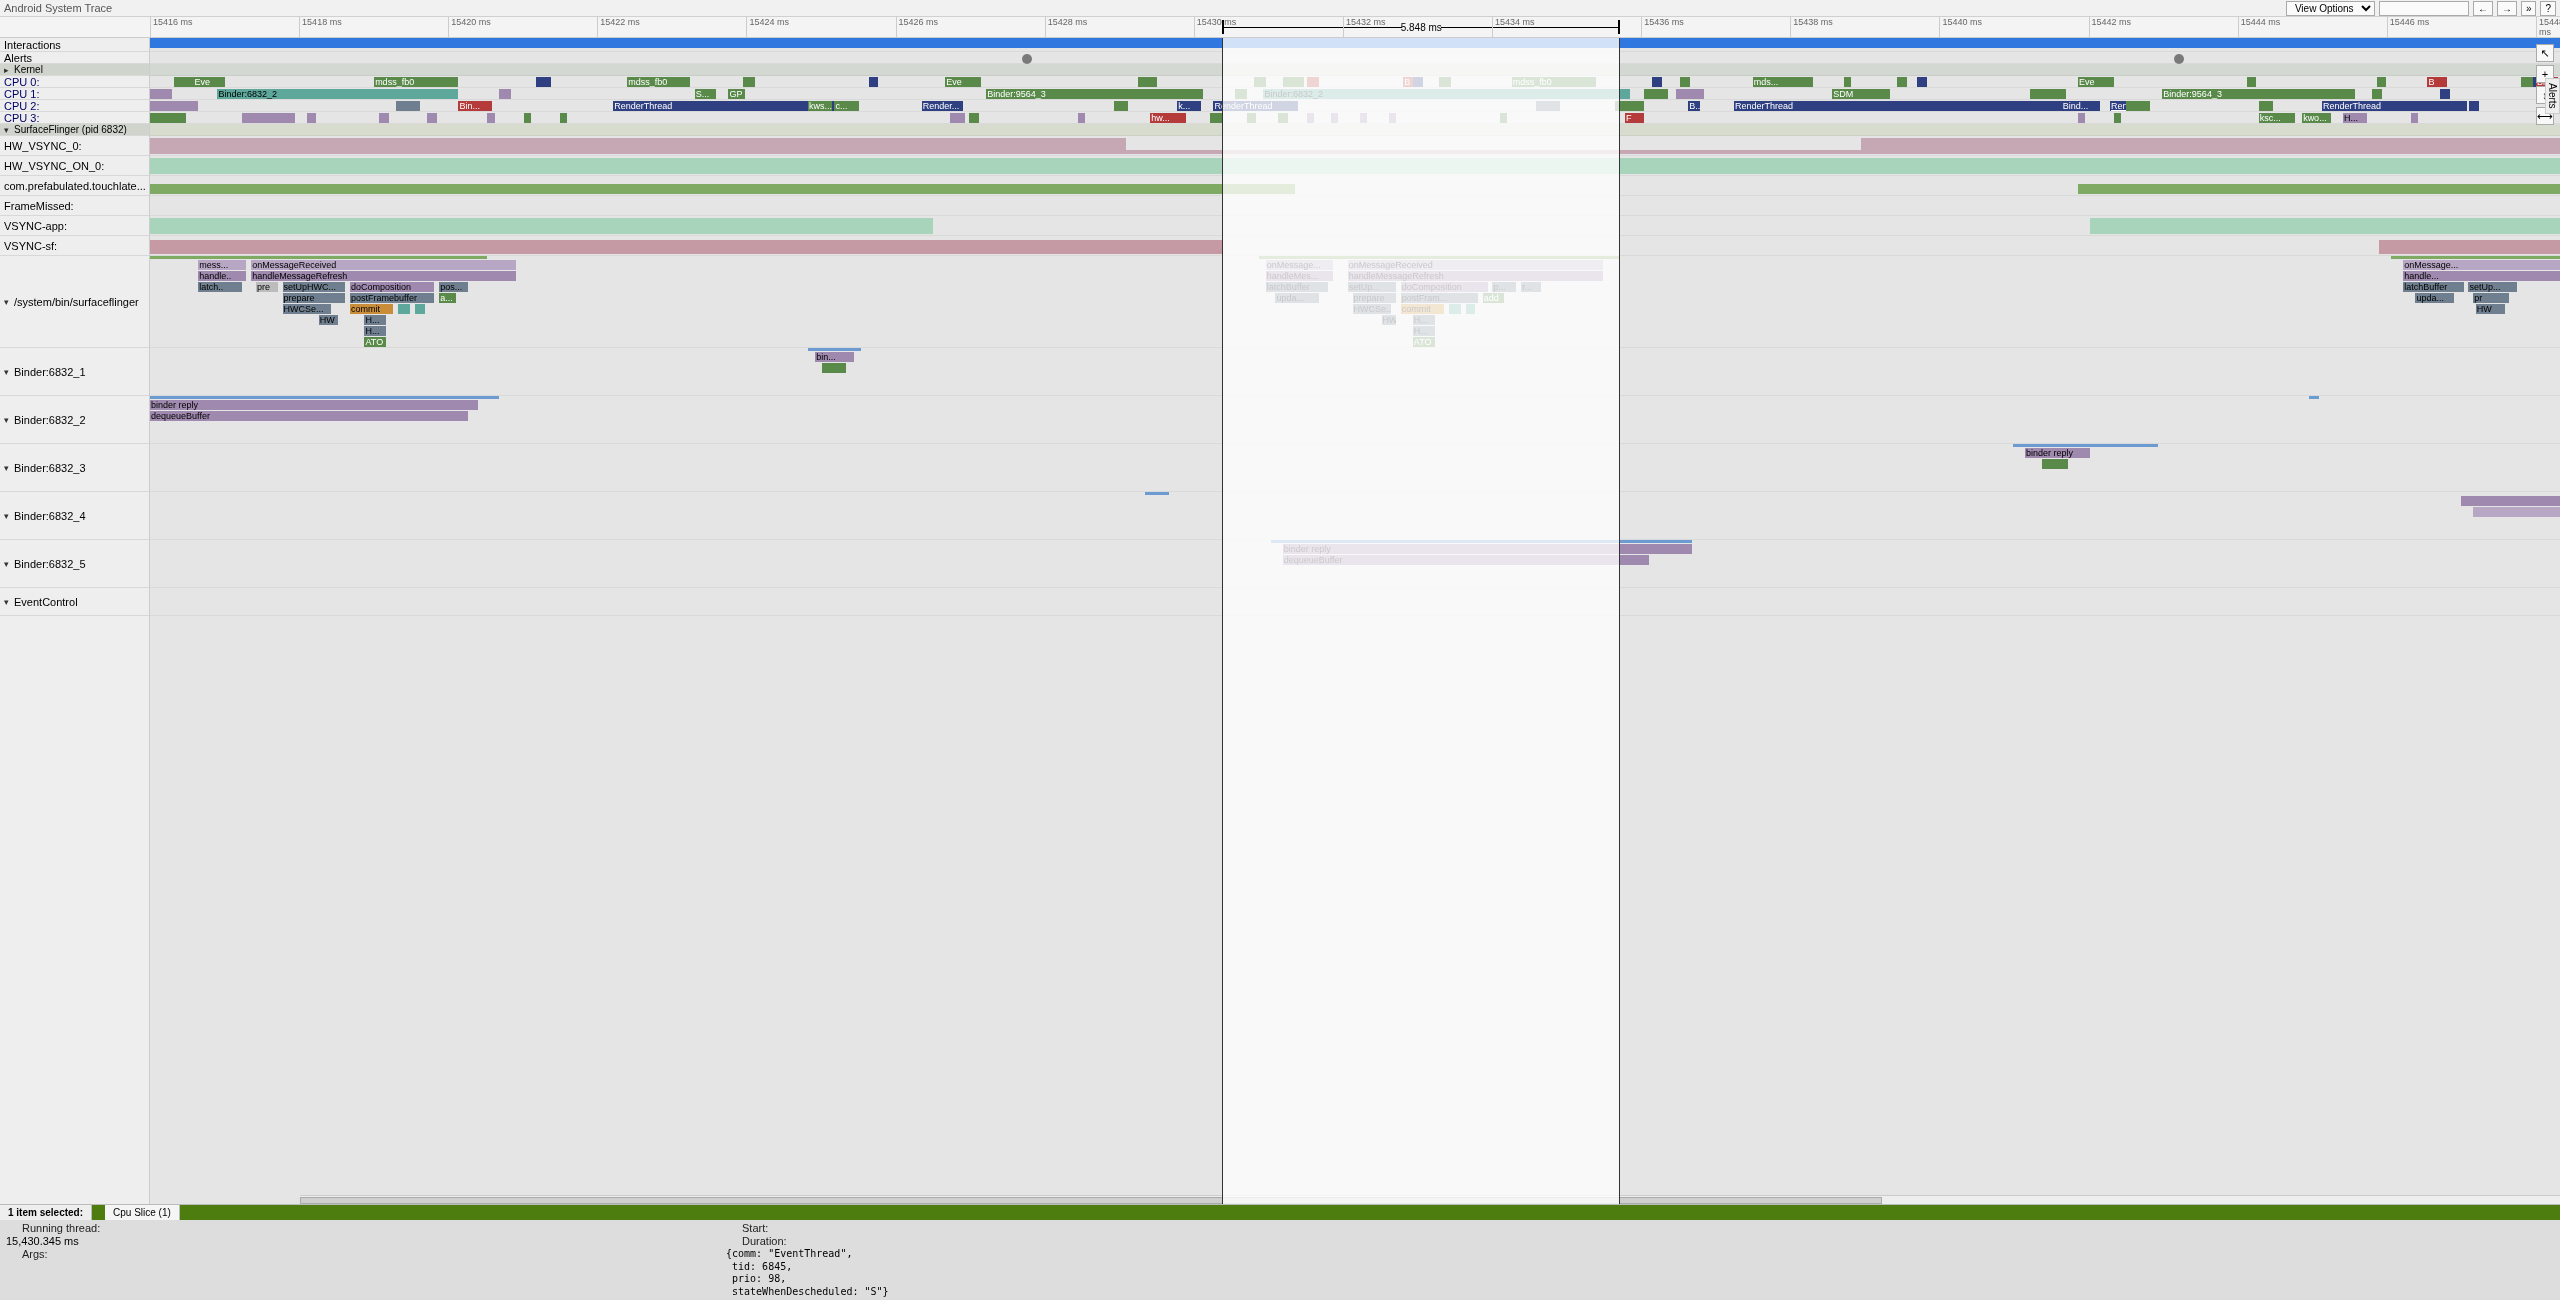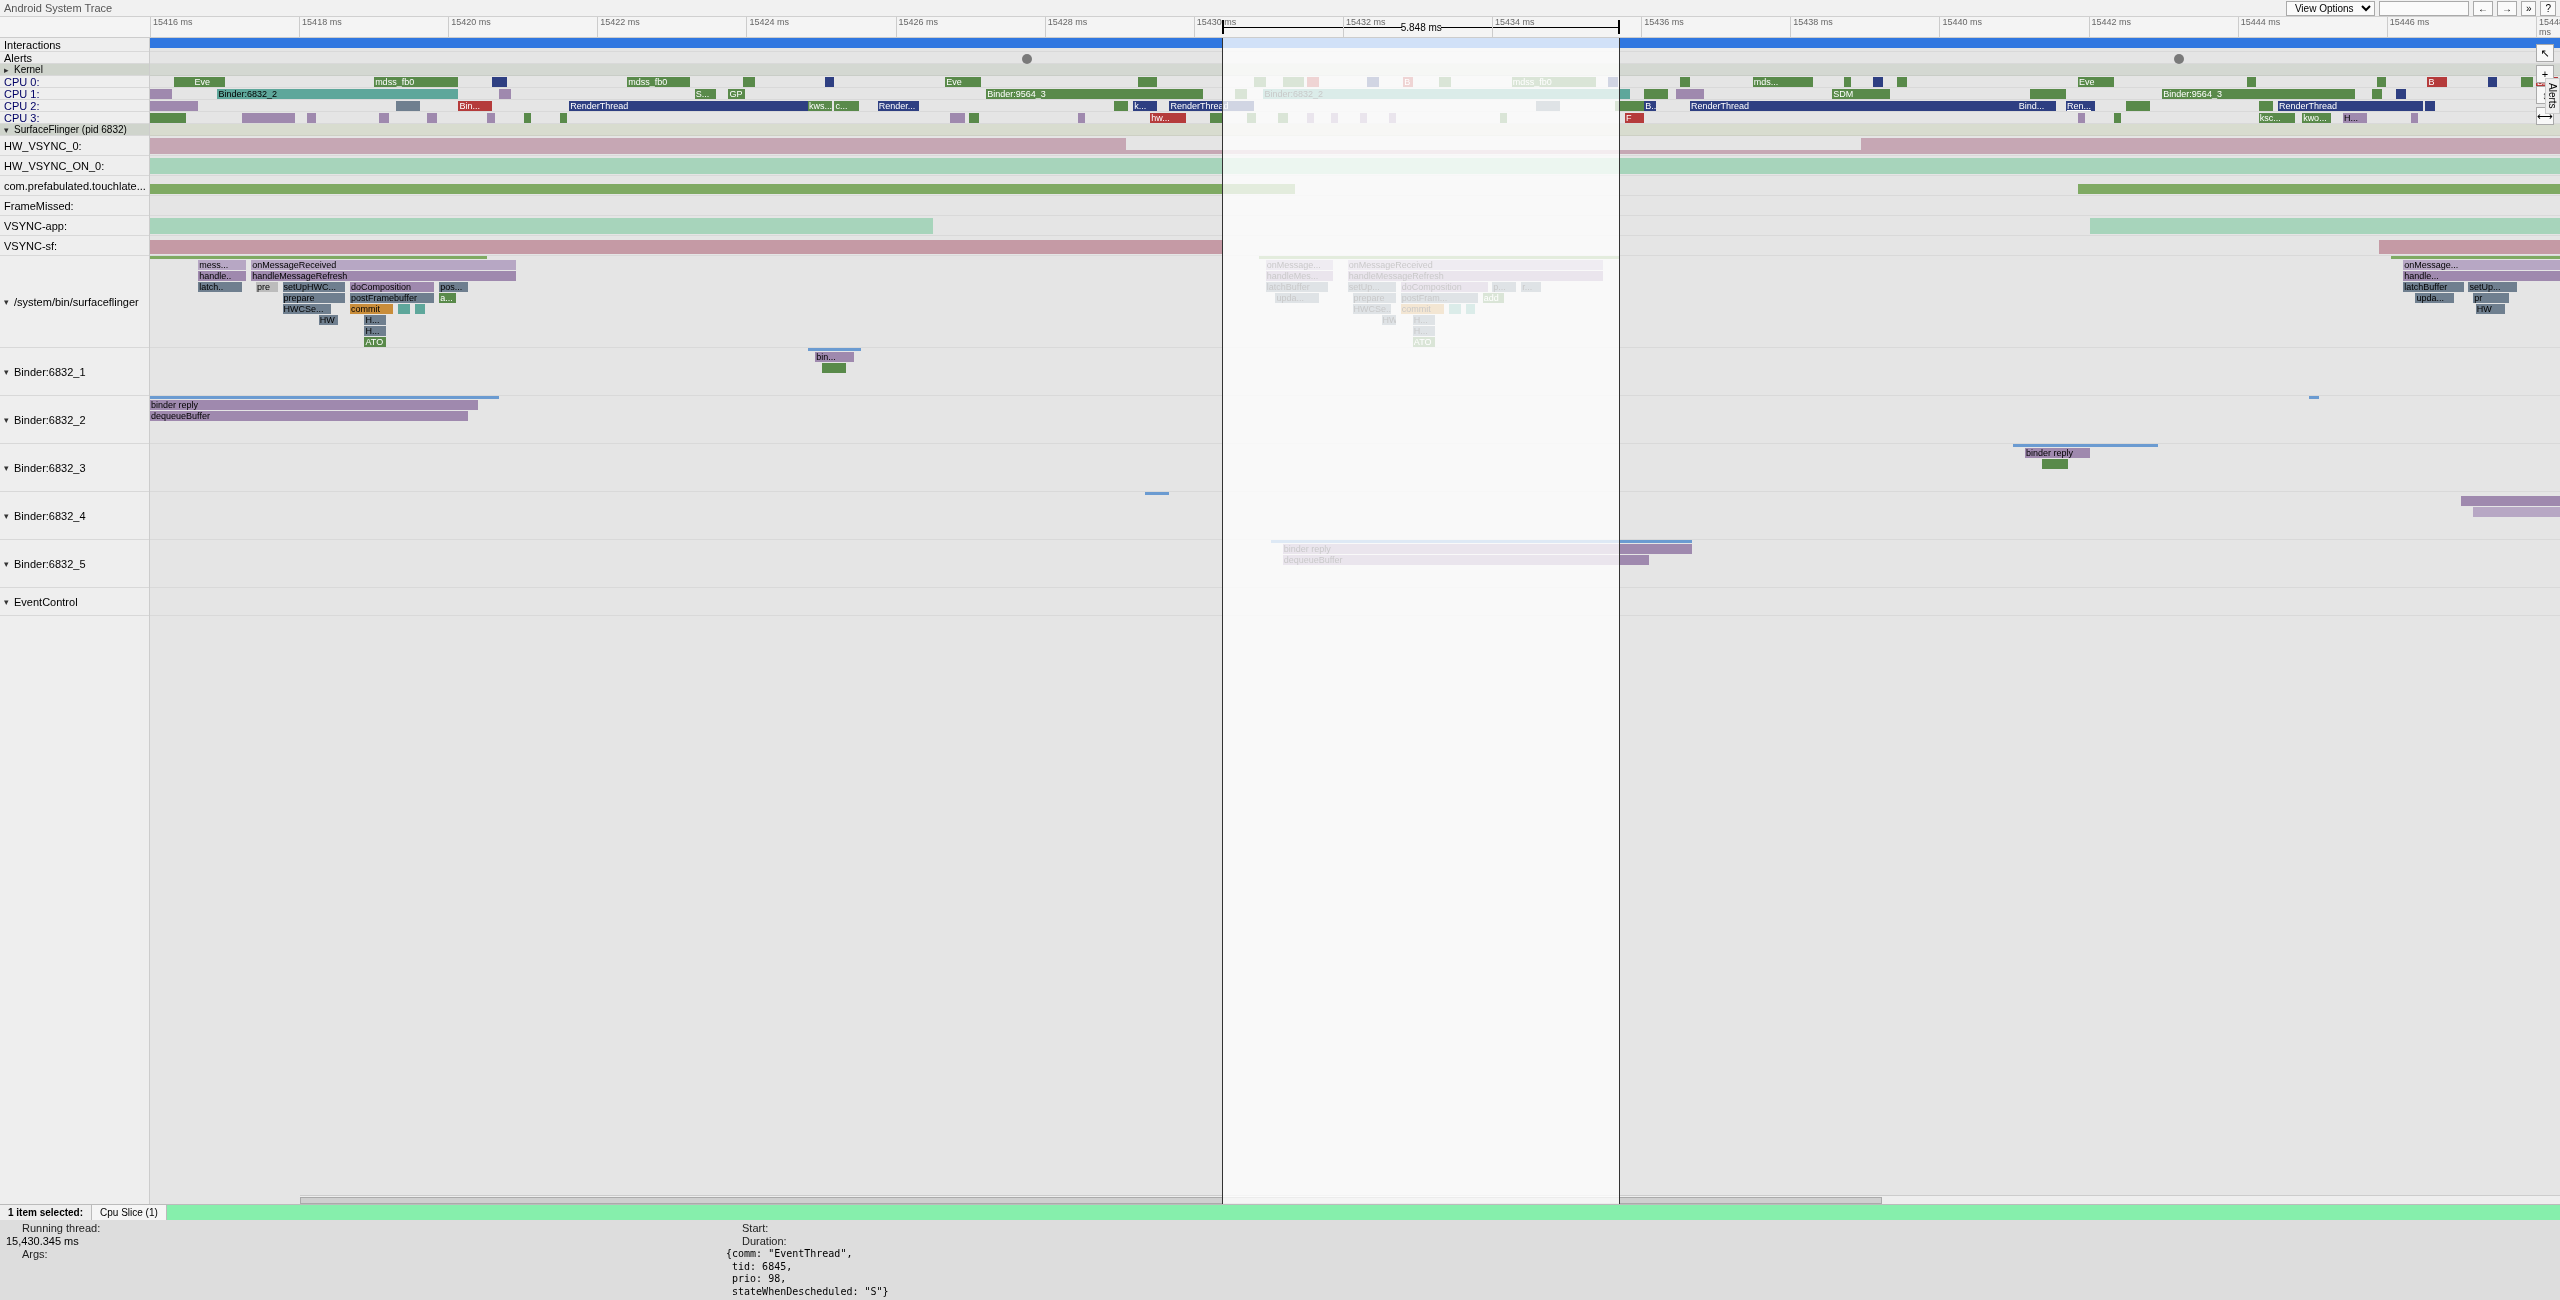--- a/index.html
+++ b/index.html
@@ -93,22 +93,22 @@
     position: absolute; right: 0; top: 40px; writing-mode: vertical-rl;
     background: #eee; border: 1px solid #ccc; padding: 4px 1px; font-size: 10px;
     z-index: 25;
   }
   
   .details {
     height: 96px; border-top: 1px solid #bbb; display: flex; flex-direction: column;
     background: #e9e9e9;
   }
   .details .tabstrip {
-    height: 18px; background: #86efac; display: flex; align-items: flex-end;
-    font-size: 10px; gap: 0;
+    height: 18px; background: #4d7c0f; display: flex; align-items: flex-end;
+    font-size: 10px; gap: 13px;
   }
   .details .tabstrip .sel { padding: 2px 8px; font-weight: bold; background: #eee; border-right: 1px solid #bbb; }
   .details .tabstrip .tab { padding: 2px 8px; border-right: 1px solid #bbb; background: #f5f5f5; cursor: pointer; }
   .details .kv {
     display: grid; grid-template-columns: 720px 1fr;
     row-gap: 1px; padding: 2px 6px; background: #ddd; flex: 1;
     font-size: 11px; align-content: start;
   }
   .details .k { color: #222; margin-left: 16px; }
   .details .v { color: #000; }
@@ -117,21 +117,21 @@
   .hscroll { position: absolute; left: 150px; right: 0; bottom: 0; height: 9px; background: #eee; border-top: 1px solid #ccc; }
   .hscroll .thumb { position: absolute; top: 1px; height: 7px; background: #cfcfcf; border: 1px solid #aaa; }
   .c-green { background: #598a4a; color: #fff; }
   .c-green2 { background: #7faa63; }
   .c-mint { background: #a7d4bb; }
   .c-rose { background: #c59aa5; }
   .c-pink { background: #c6a7b4; }
   .c-purple { background: #9f89ae; }
   .c-purple2 { background: #b7a7c4; }
   .c-teal { background: #5ea79b; }
-  .c-navy { background: #2e3f82; color: #fff; }
+  .c-navy { background: #2e3f82; color: #fff; margin-left: 44px; }
   .c-red { background: #b53b3b; color: #fff; }
   .c-midgrey { background: #bcbcbc; }
   .c-orange { background: #c98d3a; }
   .c-slate { background: #6f7f8f; }
   
   .interactions-bar {
     position: absolute; height: 10px; background: #3077e0; left: 0; right: 0; top: 0;
   }
   
   .alert-dot { position: absolute; width: 10px; height: 10px; border-radius: 50%; background: #7a7a7a; top: 2px; }

